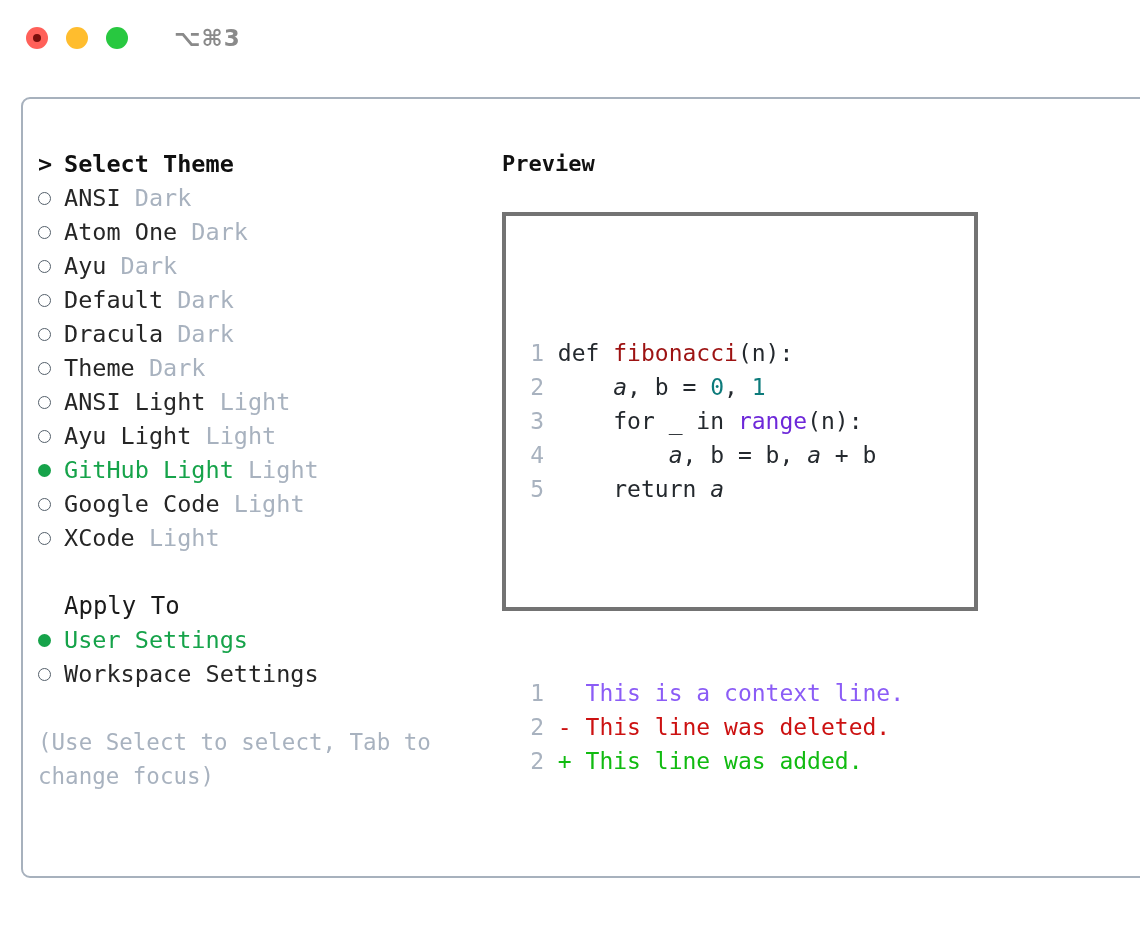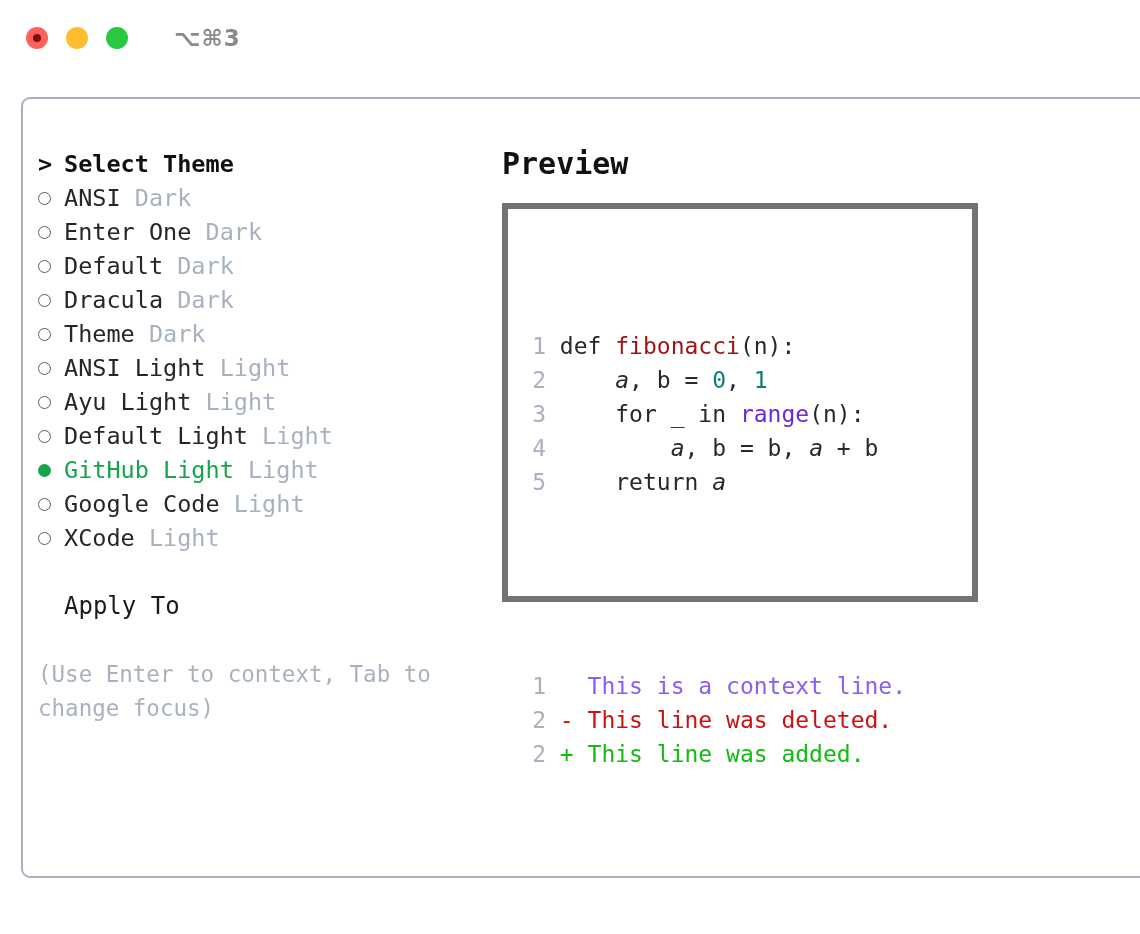--- a/index.html
+++ b/index.html
@@ -153,30 +153,30 @@
   }
 
   
   .right-col {
     position: absolute;
     left: 479px;
     top: 48px;
     width: 495px;
   }
   .preview-title {
-    font-size: 30px;
+    font-size: 22px;
     line-height: 34px;
     color: #111111;
     font-weight: bold;
-    margin-bottom: 22px;
+    margin-bottom: 31px;
   }
   .preview-box {
     width: 476px;
     height: 399px;
-    border: 6px solid #737373;
+    border: 4px solid #737373;
     box-sizing: border-box;
     background: #ffffff;
     position: relative;
   }
   .code {
     position: absolute;
     left: 16px;
     top: 52px;
     font-size: 23px;
     line-height: 34px;
@@ -214,38 +214,42 @@
 
   <div class="panel">
     <div class="columns">
 
       <div class="left-col">
 
         <div class="row head-row"><span class="marker">&gt; </span><span>Select Theme</span></div>
 
         <div id="theme-items">
             <div class="row"><span class="marker"><span class="bullet-dot hollow"></span></span><span class="name">ANSI</span> <span class="tag">Dark</span></div>
-            <div class="row"><span class="marker"><span class="bullet-dot hollow"></span></span><span class="name">Enter One</span> <span class="tag">Dark</span></div>
+            <div class="row"><span class="marker"><span class="bullet-dot hollow"></span></span><span class="name">Atom One</span> <span class="tag">Dark</span></div>
+            <div class="row"><span class="marker"><span class="bullet-dot hollow"></span></span><span class="name">Ayu</span> <span class="tag">Dark</span></div>
             <div class="row"><span class="marker"><span class="bullet-dot hollow"></span></span><span class="name">Default</span> <span class="tag">Dark</span></div>
             <div class="row"><span class="marker"><span class="bullet-dot hollow"></span></span><span class="name">Dracula</span> <span class="tag">Dark</span></div>
             <div class="row"><span class="marker"><span class="bullet-dot hollow"></span></span><span class="name">Theme</span> <span class="tag">Dark</span></div>
             <div class="row"><span class="marker"><span class="bullet-dot hollow"></span></span><span class="name">ANSI Light</span> <span class="tag">Light</span></div>
             <div class="row"><span class="marker"><span class="bullet-dot hollow"></span></span><span class="name">Ayu Light</span> <span class="tag">Light</span></div>
-            <div class="row"><span class="marker"><span class="bullet-dot hollow"></span></span><span class="name">Default Light</span> <span class="tag">Light</span></div>
             <div class="row"><span class="marker"><span class="bullet-dot filled"></span></span><span class="name sel">GitHub Light</span> <span class="tag">Light</span></div>
             <div class="row"><span class="marker"><span class="bullet-dot hollow"></span></span><span class="name">Google Code</span> <span class="tag">Light</span></div>
             <div class="row"><span class="marker"><span class="bullet-dot hollow"></span></span><span class="name">XCode</span> <span class="tag">Light</span></div>
           </div>
 
         <div class="spacer-sm"></div>
 
         <div class="applyto-head">Apply To</div>
 
-
-        <div class="hint">(Use Enter to context, Tab to change focus)</div>
+        <div id="apply-items">
+            <div class="row"><span class="marker"><span class="bullet-dot filled"></span></span><span class="name sel">User Settings</span></div>
+            <div class="row"><span class="marker"><span class="bullet-dot hollow"></span></span><span class="name">Workspace Settings</span></div>
+          </div>
+
+        <div class="hint">(Use Select to select, Tab to change focus)</div>
       </div>
 
       <div class="right-col">
         <div class="preview-title">Preview</div>
 
         <div class="preview-box">
           <div class="code">
             <div id="code-lines"><div><span class="ln">1</span> <span class="tok-plain">def </span><span class="tok-fn">fibonacci</span><span class="tok-plain">(n):</span></div><div><span class="ln">2</span> <span class="tok-plain">    </span><span class="tok-plain tok-ital">a</span><span class="tok-plain">, b = </span><span class="tok-num">0</span><span class="tok-plain">, </span><span class="tok-num">1</span></div><div><span class="ln">3</span> <span class="tok-plain">    for _ in </span><span class="tok-call">range</span><span class="tok-plain">(n):</span></div><div><span class="ln">4</span> <span class="tok-plain">        </span><span class="tok-plain tok-ital">a</span><span class="tok-plain">, b = b, </span><span class="tok-plain tok-ital">a</span><span class="tok-plain"> + b</span></div><div><span class="ln">5</span> <span class="tok-plain">    return </span><span class="tok-plain tok-ital">a</span></div></div>
             <div class="blankline"></div>
             <div id="diff-lines"><div><span class="ln">1</span> <span class="diff-ctx">  </span><span class="diff-ctx">This is a context line.</span></div><div><span class="ln">2</span> <span class="diff-del">- </span><span class="diff-del">This line was deleted.</span></div><div><span class="ln">2</span> <span class="diff-add">+ </span><span class="diff-add">This line was added.</span></div></div>

